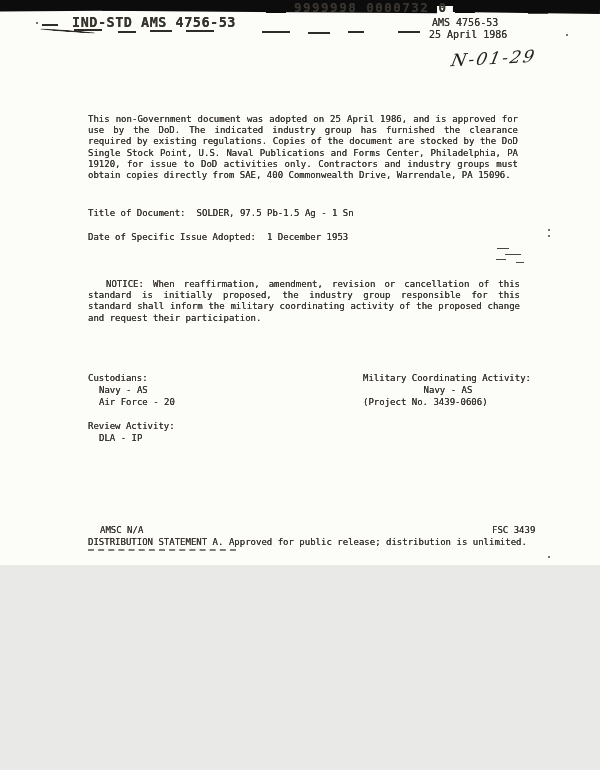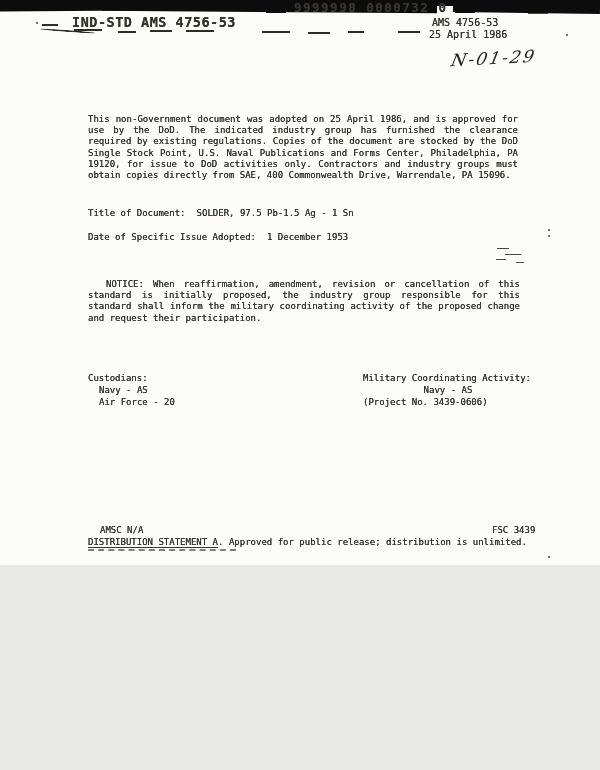--- a/index.html
+++ b/index.html
@@ -36,21 +36,21 @@
   
   .doc-title { left:0; right:0; text-align:center; font-size:9.5px; font-weight:bold; letter-spacing:1px; }
   .para { font-size:9px; line-height:11.2px; text-align:justify; }
   .field-row { font-size:9px; white-space:nowrap; }
   .field-row .val { padding-left:11px; }
   .list-block { font-size:9px; line-height:12px; }
   .list-block .ind { padding-left:11px; }
   .mca { width:170px; font-size:9px; line-height:12px; }
   .mca .centered { text-align:center; }
   .dist-line { font-size:9px; white-space:nowrap; }
-  .dist-line .u { text-decoration:underline; text-underline-offset:1.5px;text-align:center; }
+  .dist-line .u { text-underline-offset:1.5px;text-align:center; }
   .footer-id { font-size:9px; white-space:nowrap; }
   .contains { font-size:10px; font-weight:normal; letter-spacing:.5px; white-space:nowrap; }
   .contains-faint { font-size:7px; opacity:.45; letter-spacing:1px; white-space:nowrap; }
 
   
   .logo-sae {
     font-family:"Liberation Sans", sans-serif; font-weight:bold; font-size:28px; line-height:26px;
     color:var(--sae_light,#79bdde); letter-spacing:-5px; transform:skewX(-10deg); white-space:nowrap;
   }
   .logo-intl {
@@ -126,20 +126,24 @@
     <div class="ind">Navy - AS</div>
     <div class="ind">Air Force - 20</div>
   </div>
 
   <div class="abs type mca" style="left:363px;top:372px;">
     <div>Military Coordinating Activity:</div>
     <div class="centered">Navy - AS</div>
     <div>(Project No. 3439-0606)</div>
   </div>
 
+  <div class="abs type list-block" style="left:88px;top:420px;">
+    <div>Review Activity:</div>
+    <div class="ind">DLA - IP</div>
+  </div>
 
   <div class="abs type footer-id" style="left:100px;top:525px;">AMSC N/A</div>
   <div class="abs type footer-id" style="left:492px;top:525px;">FSC 3439</div>
 
   <div class="abs type dist-line" style="left:88px;top:537px;">
     <span class="u">DISTRIBUTION STATEMENT A</span><span>. Approved for public release; distribution is unlimited.</span>
   </div>
   <div class="dash dashed" style="left:88px;top:549px;width:148px;opacity:.6;"></div>
 
   <div class="dash dashed" style="left:432px;top:570px;width:130px;transform:rotate(1.4deg);"></div>

